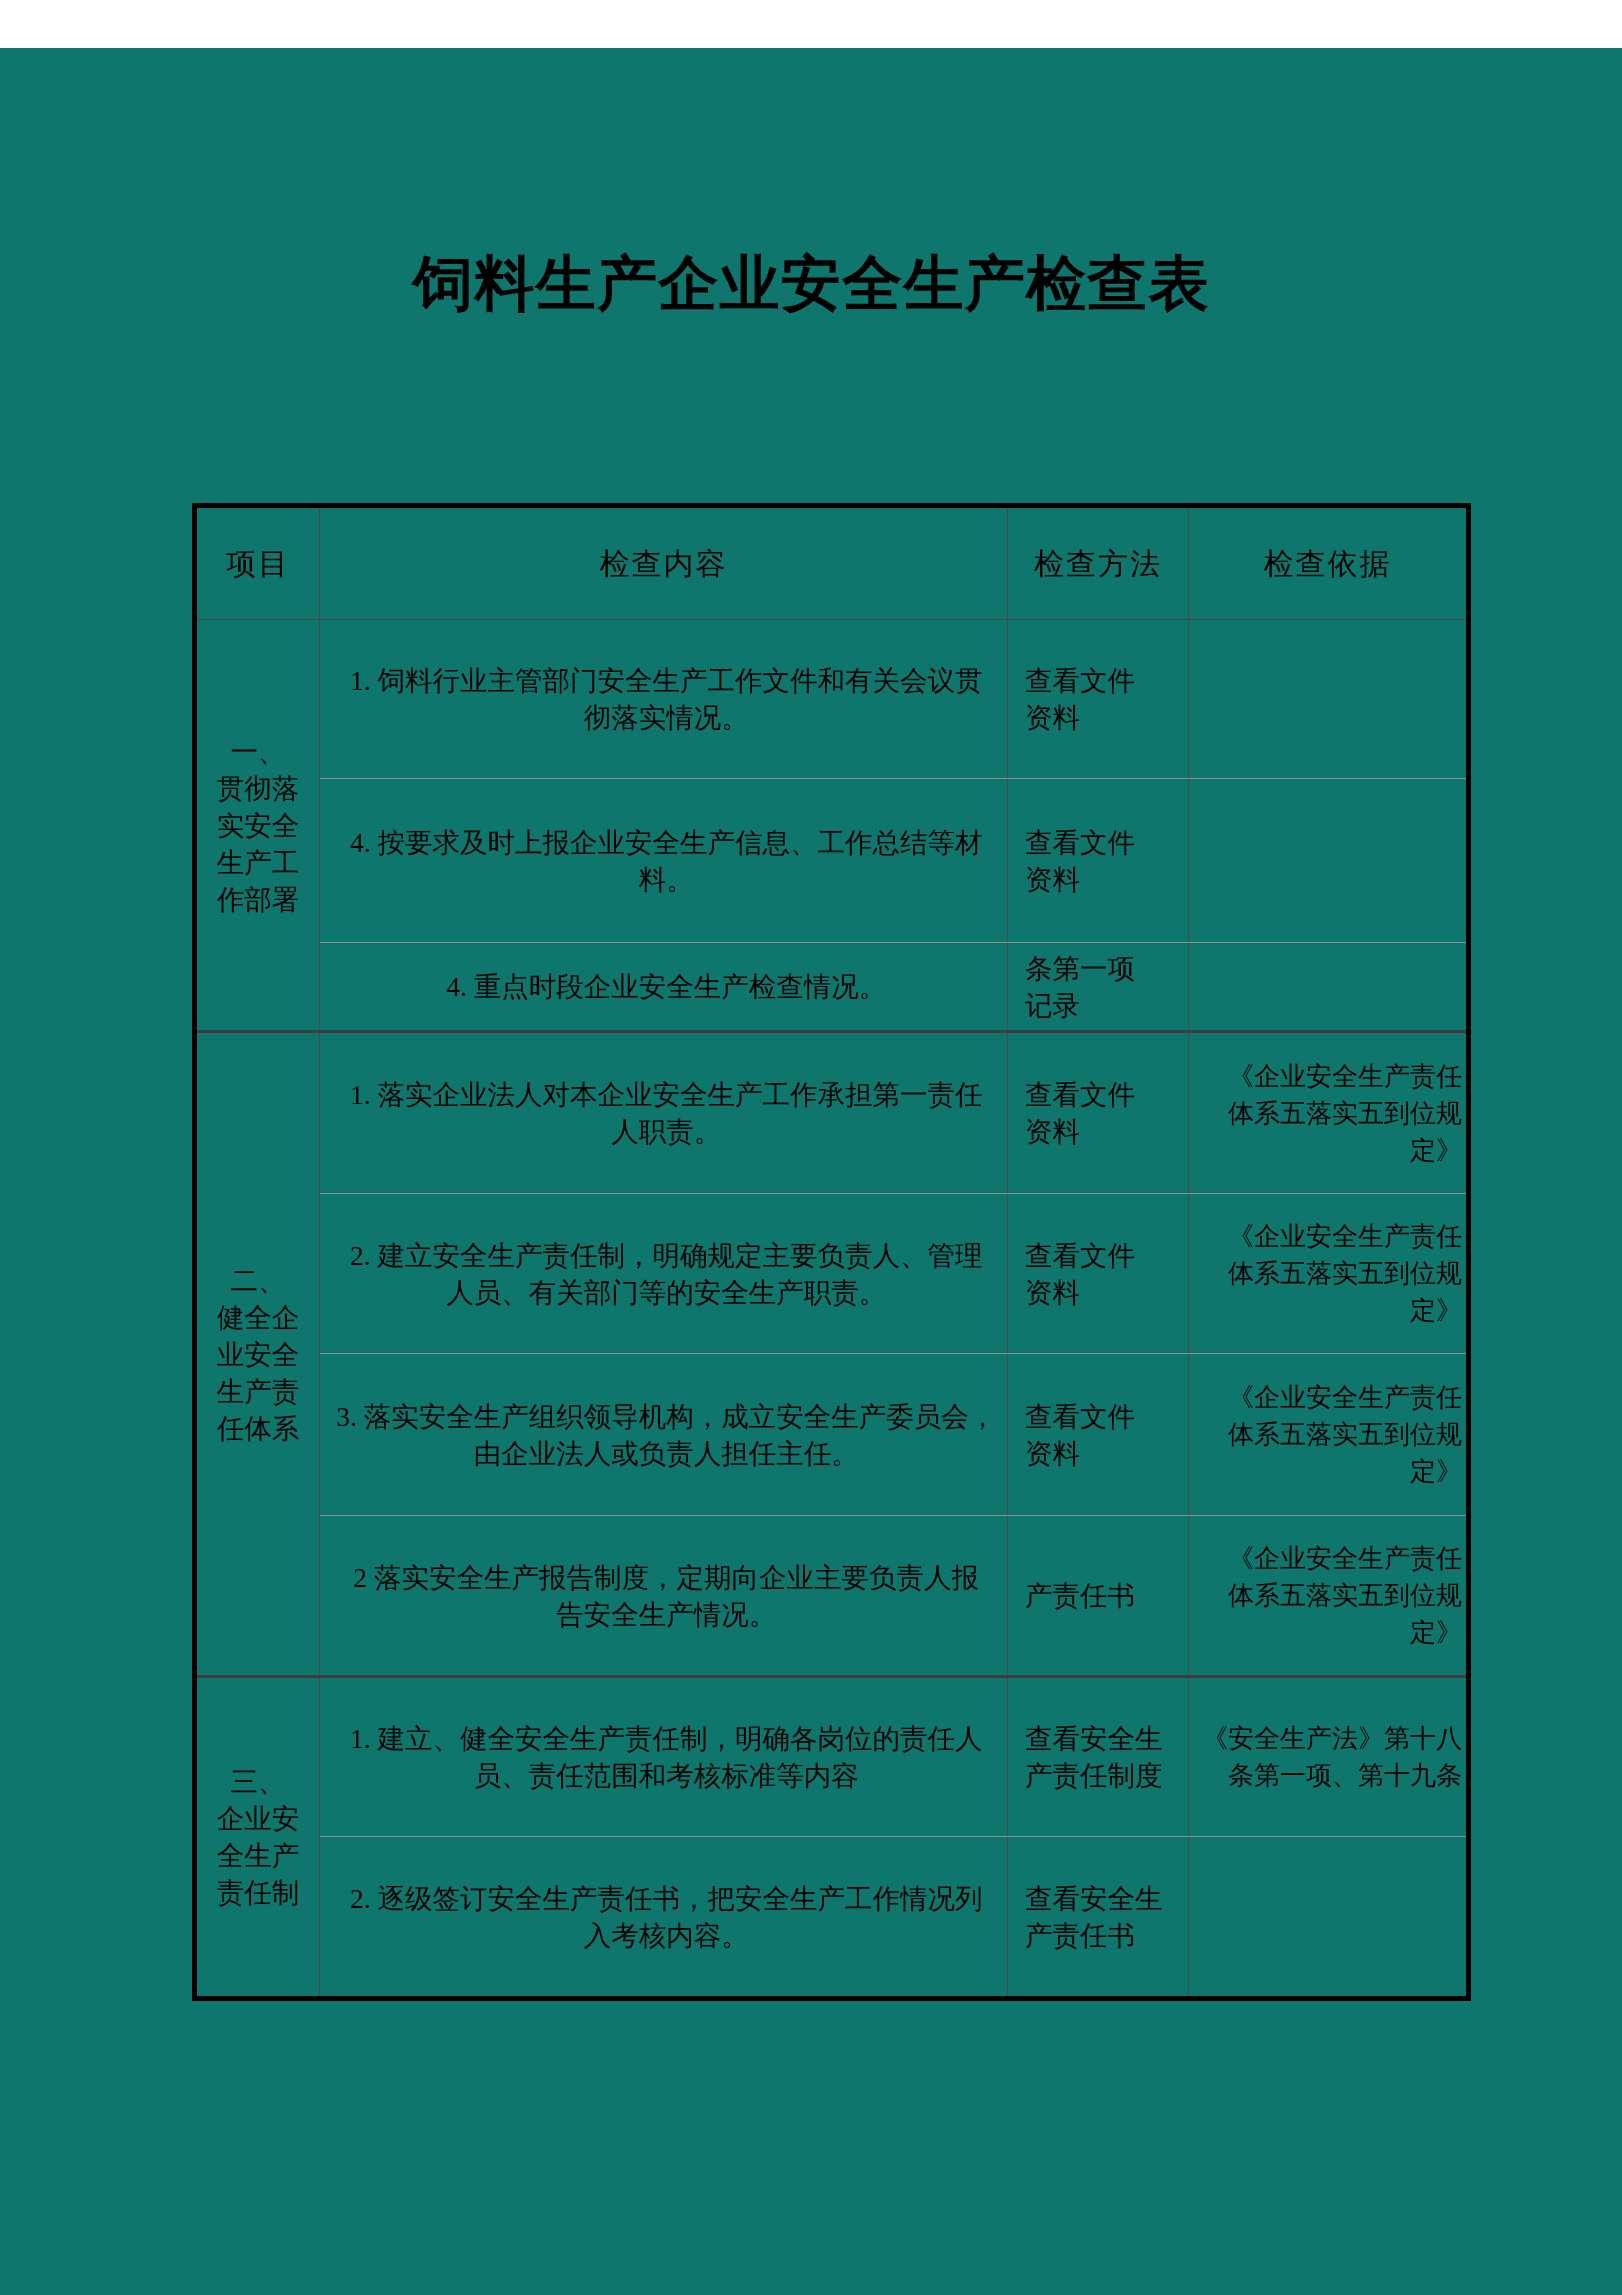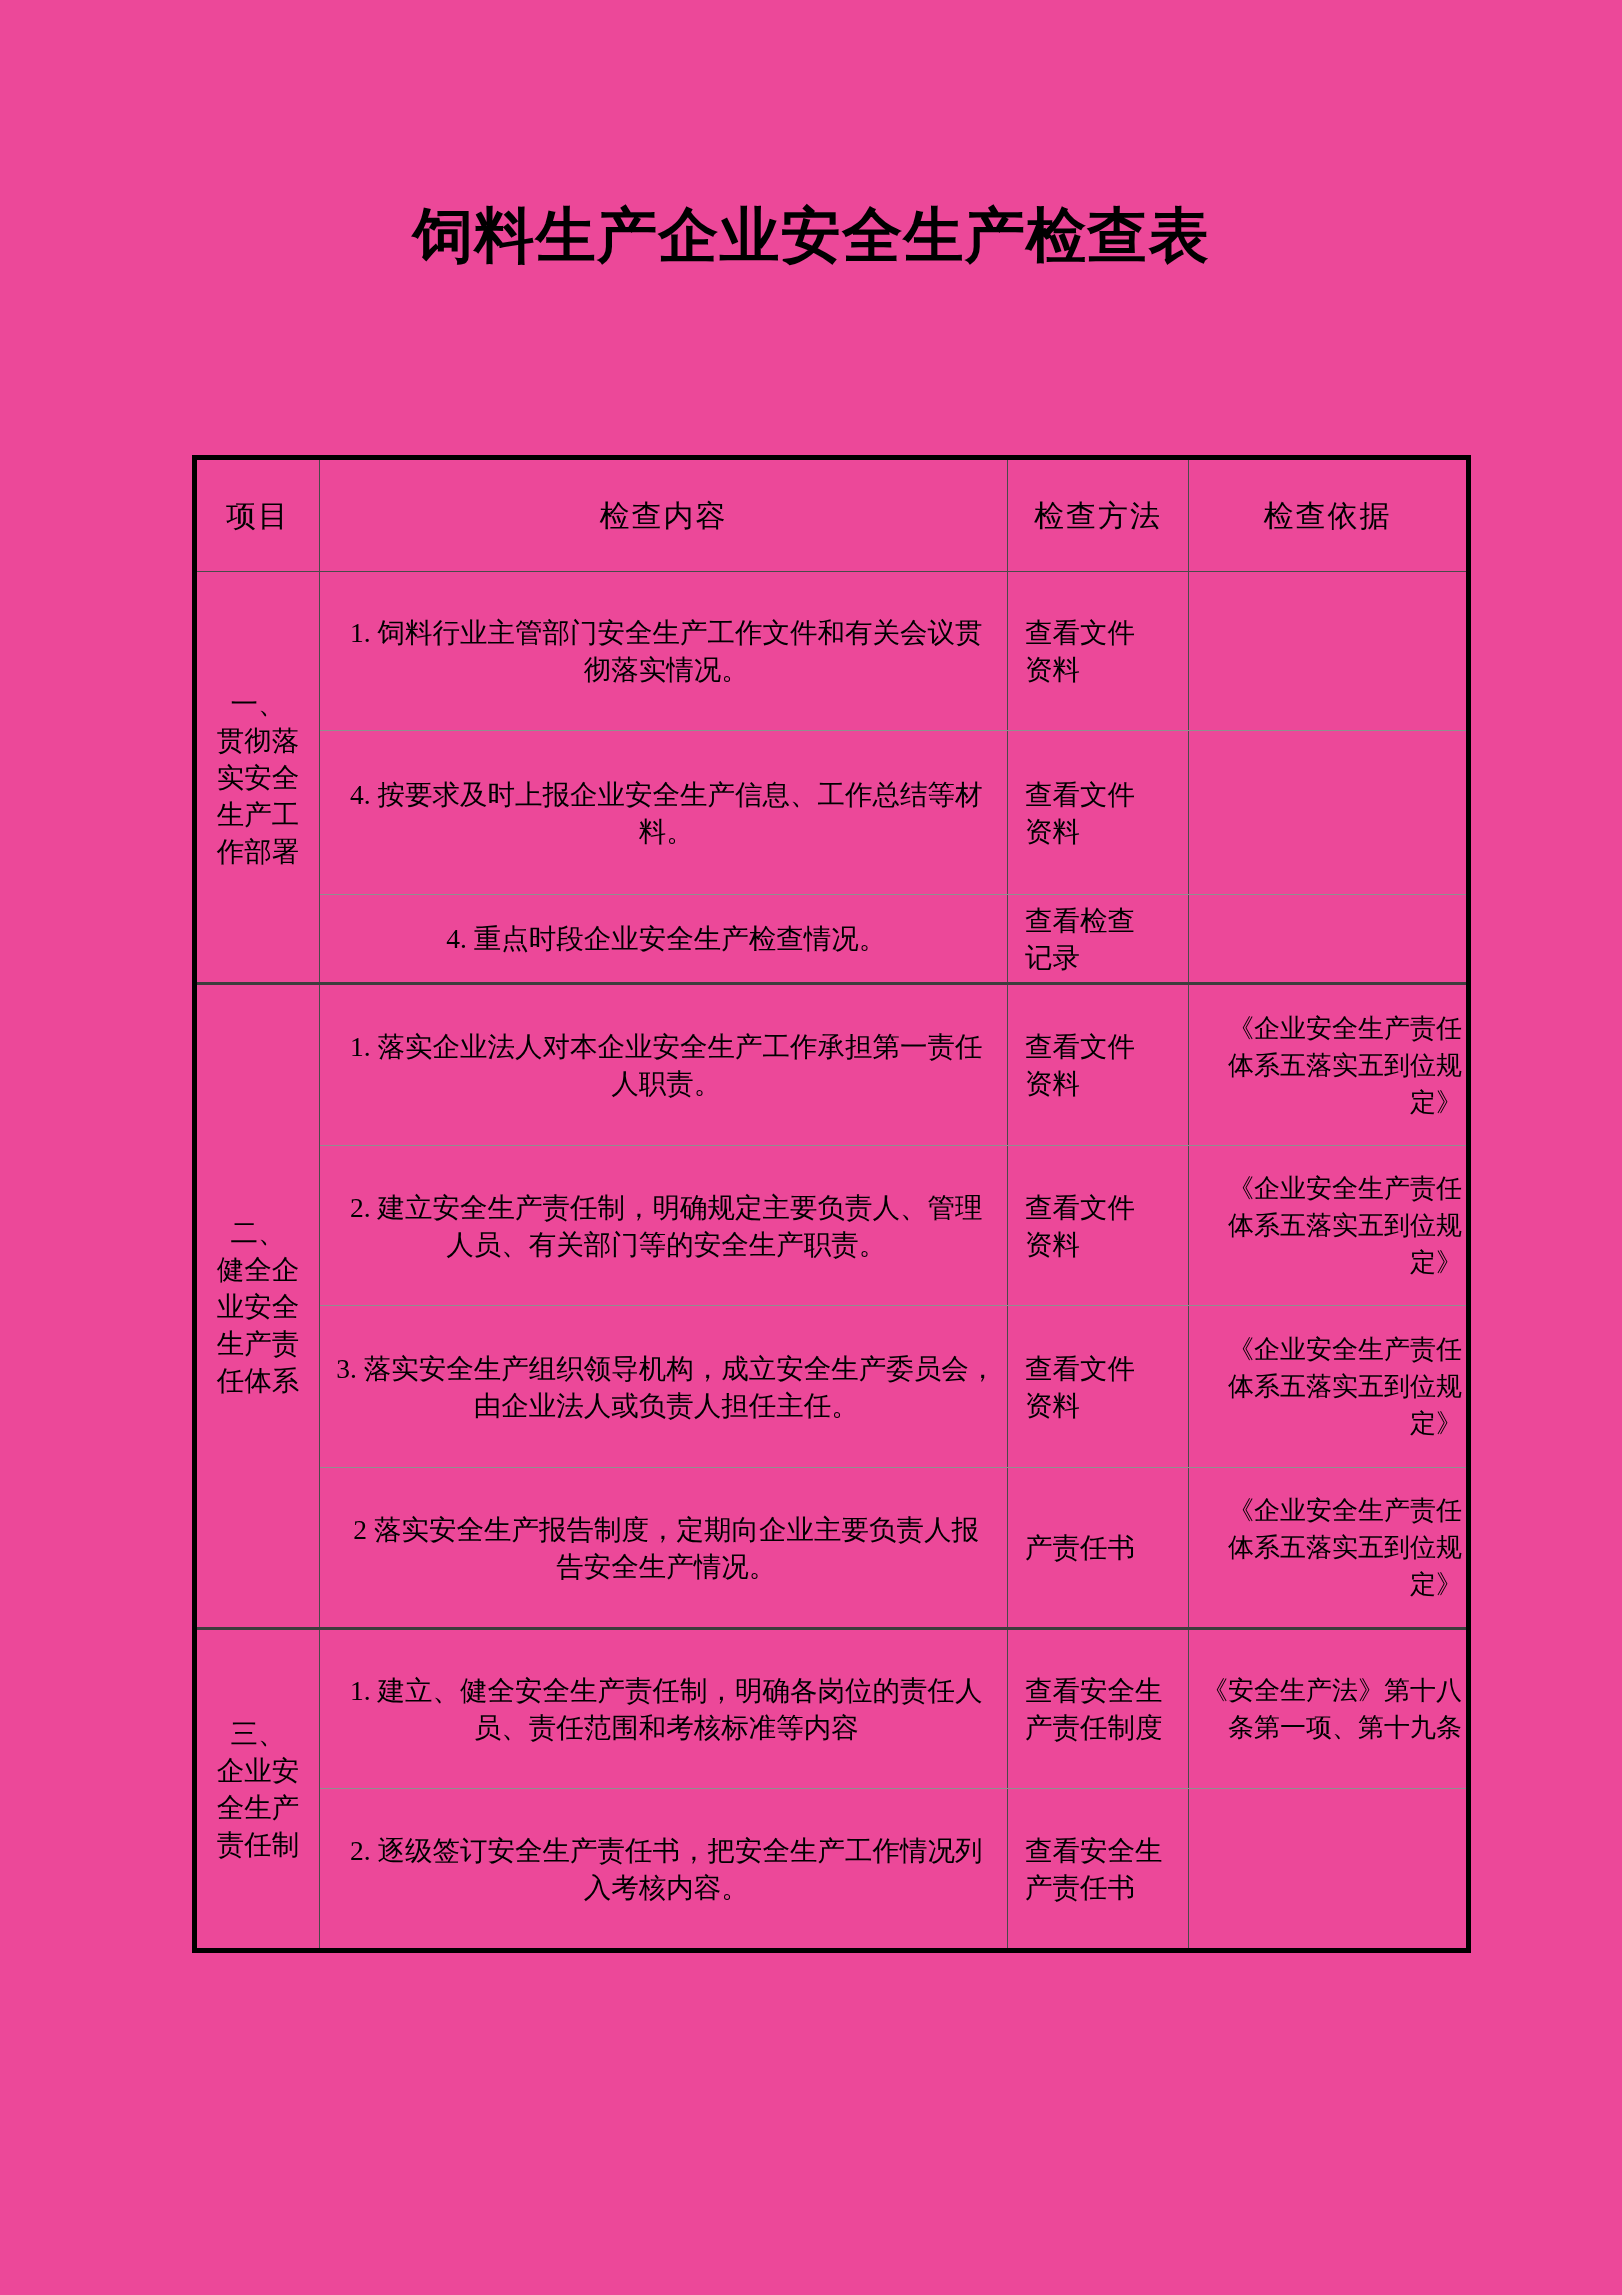--- a/index.html
+++ b/index.html
@@ -3,21 +3,21 @@
 <meta charset="utf-8">
 <style>
   html,body { margin:0; padding:0; }
   body {
     width:1623px; height:2295px;
     background:#ffffff;
     color:#000;
     font-family:"Liberation Serif","DejaVu Serif",serif;
     position:relative;
   }
-  .sheet { position:absolute; inset:0; background:#ec4899; }
+  .sheet { position:absolute; inset:0; background:#0f766e;margin-top:48px; }
 
   .doc-title {
     position:absolute; top:204px; left:0; width:1623px;
     text-align:center;
     font-size:60px; line-height:65px; font-weight:bold;
     letter-spacing:1.3px;
     white-space:pre;
   }
   .doc-subtitle {
     position:absolute; top:308px; left:0; width:1623px;
@@ -111,21 +111,21 @@
       </tr>
       <tr style="height:164px">
         <td class="cell-content">4. 按要求及时上报企业安全生产信息、工作总结等材
 料。</td>
         <td class="cell-method">查看文件
 资料</td>
         <td class="cell-basis"></td>
       </tr>
       <tr style="height:84px">
         <td class="cell-content">4. 重点时段企业安全生产检查情况。</td>
-        <td class="cell-method">查看检查
+        <td class="cell-method">条第一项
 记录</td>
         <td class="cell-basis"></td>
       </tr>
 
       <tr class="sec-start" style="height:162px">
         <td class="cell-item" rowspan="4">二、
 健全企
 业安全
 生产责
 任体系</td>

